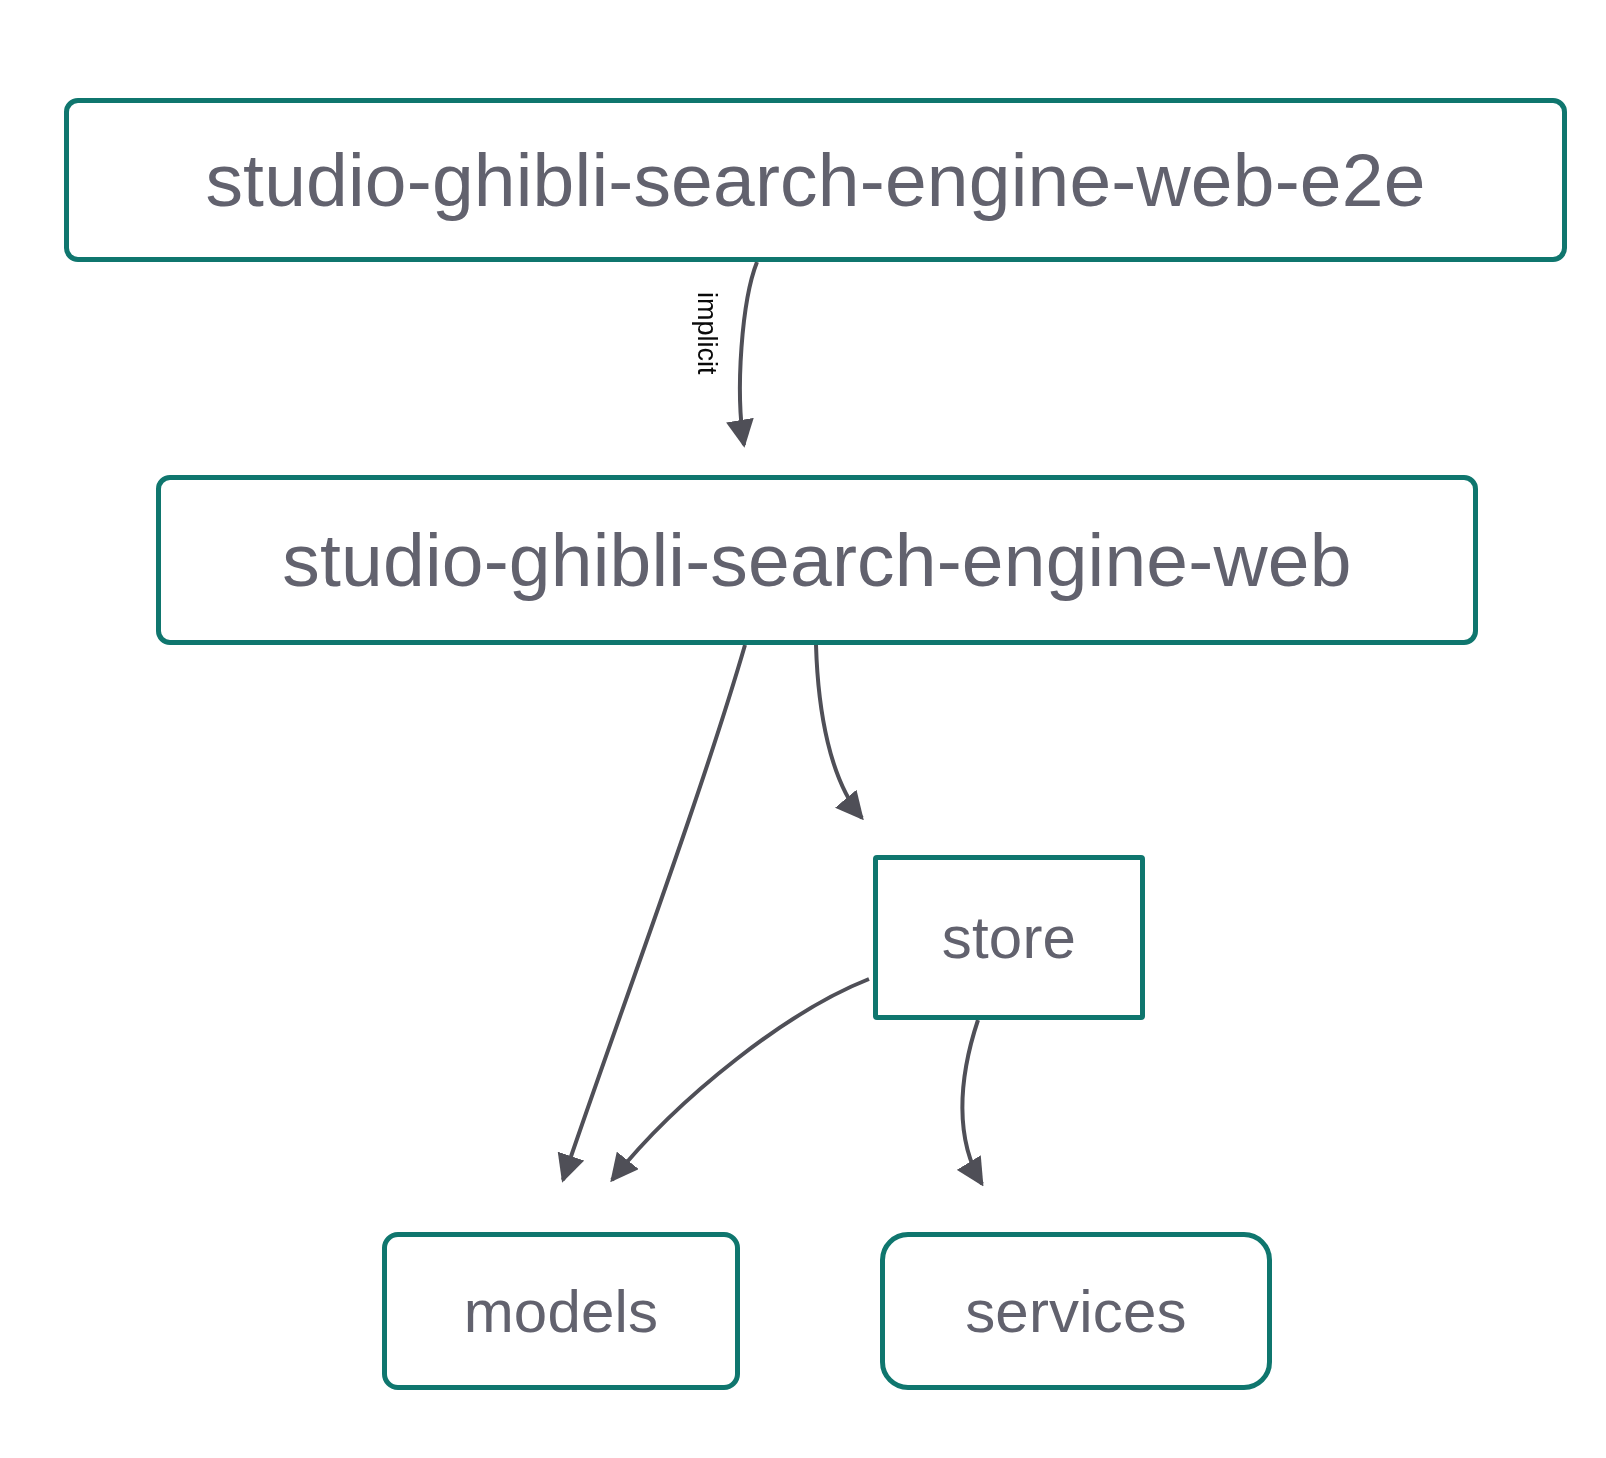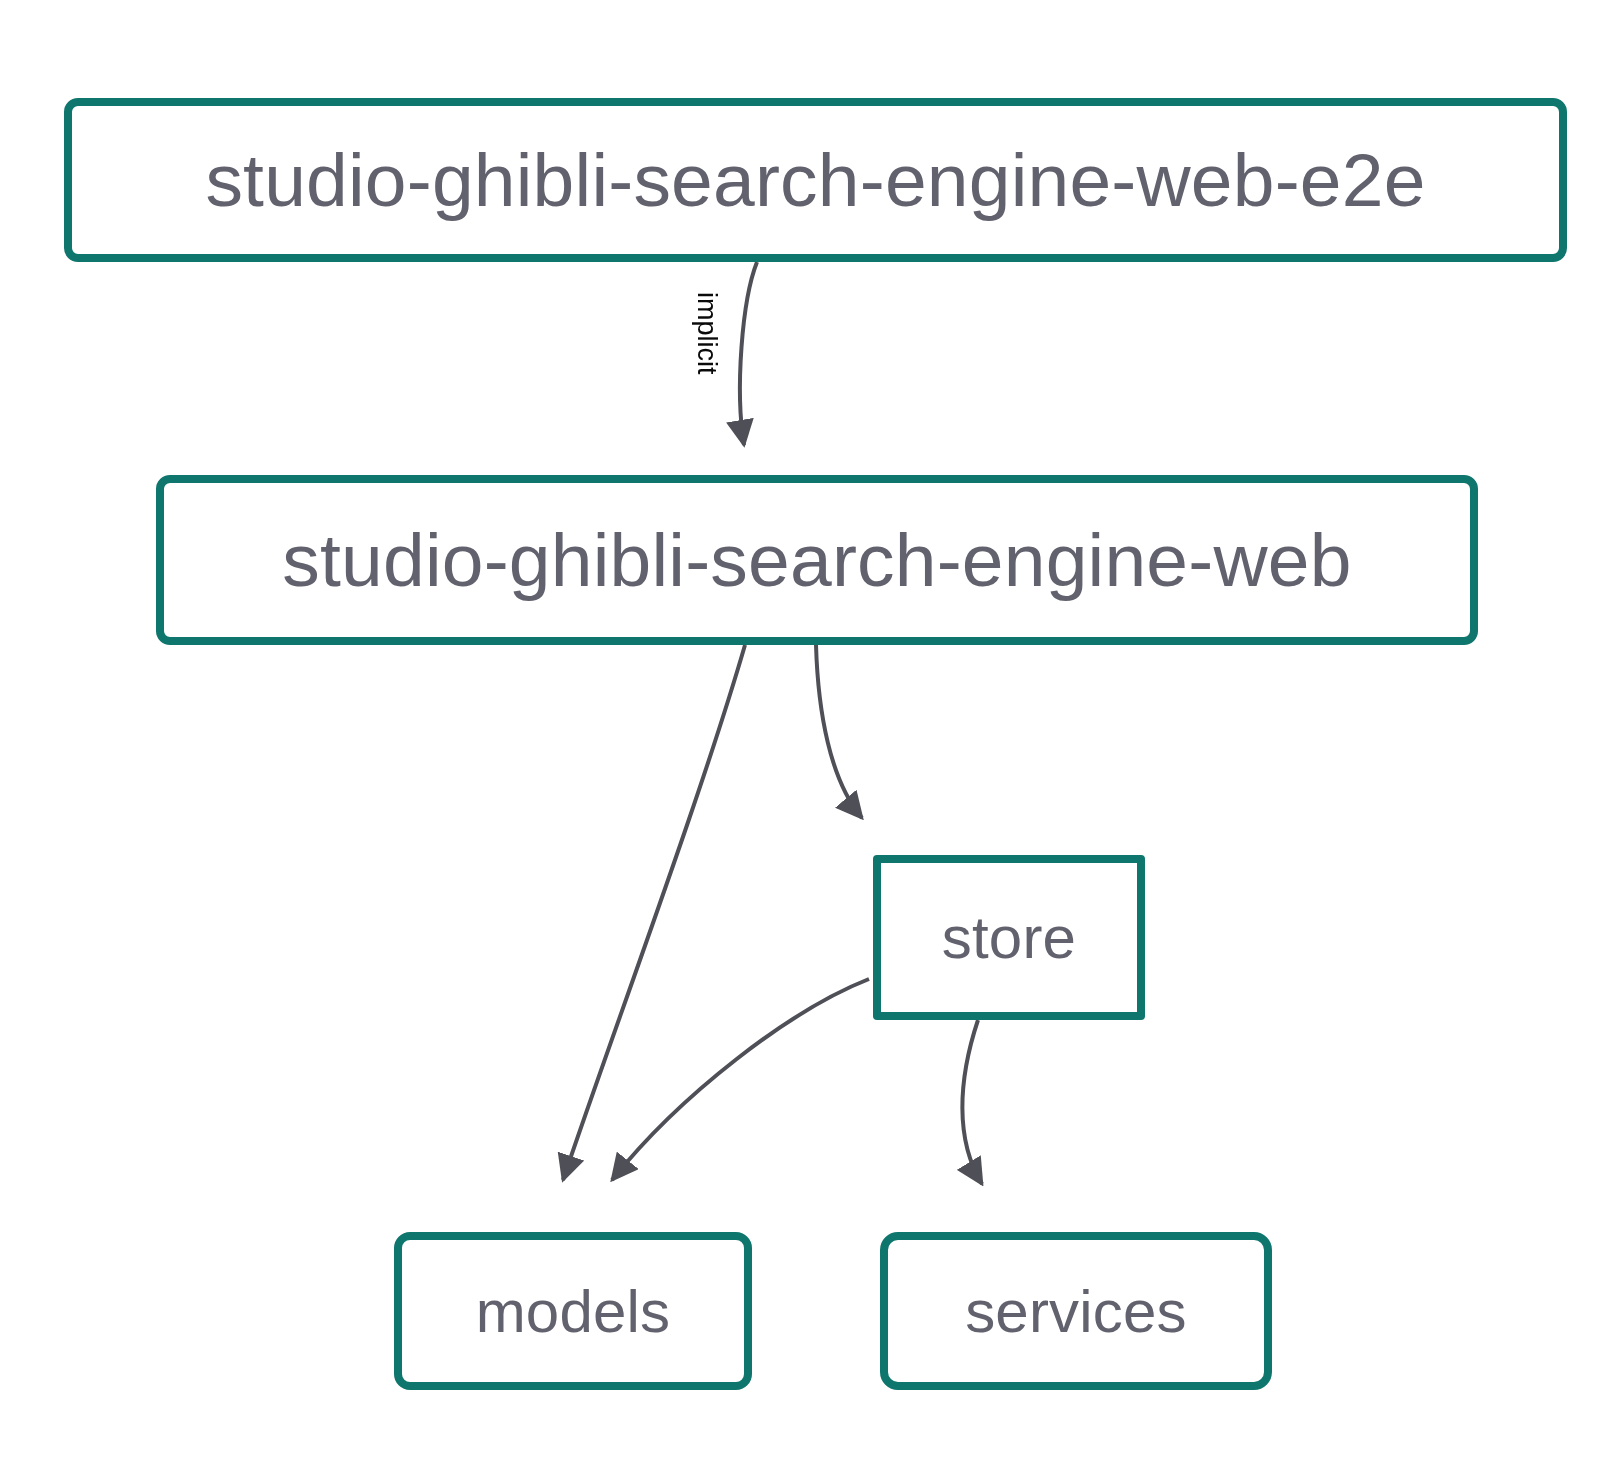--- a/index.html
+++ b/index.html
@@ -22,21 +22,21 @@
     left: 0;
     top: 0;
     width: 1606px;
     height: 1458px;
     pointer-events: none;
   }
   .node {
     position: absolute;
     box-sizing: border-box;
     background: #ffffff;
-    border: 8px solid #0f766e;
+    border: 5px solid #0f766e;
     border-radius: 14px;
     display: flex;
     align-items: center;
     justify-content: center;
     color: #62626e;
     font-weight: 400;
     letter-spacing: 0.2px;
     white-space: nowrap;
   }
   #node-e2e {
@@ -47,29 +47,29 @@
     left: 156px; top: 475px;  width: 1322px; height: 170px;
     font-size: 75px;
     text-align: center;
   }
   #node-store {
     left: 873px; top: 855px;  width: 272px;  height: 165px;
     font-size: 60px;
     border-radius: 4px;
   }
   #node-models {
-    left: 394px; top: 1232px; width: 358px;  height: 158px;
+    left: 382px; top: 1232px; width: 358px;  height: 158px;
     font-size: 60px;
     border-radius: 16px;
     align-items: center;
   }
   #node-services {
     left: 880px; top: 1232px; width: 392px;  height: 158px;
     font-size: 60px;
-    border-radius: 18px;
+    border-radius: 28px;
   }
   .edge-label {
     position: absolute;
     color: #0a0a0a;
     font-size: 27px;
     white-space: nowrap;
     transform-origin: left top;
   }
   #label-implicit {
     left: 722px;

